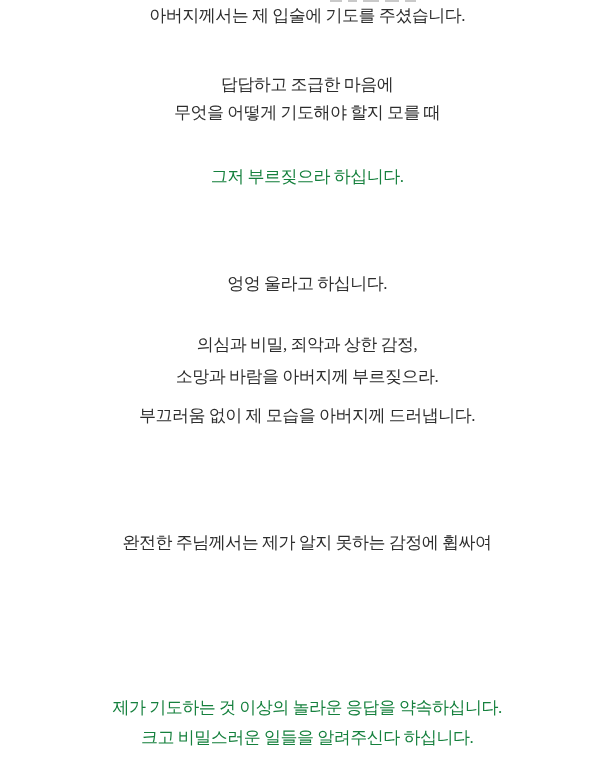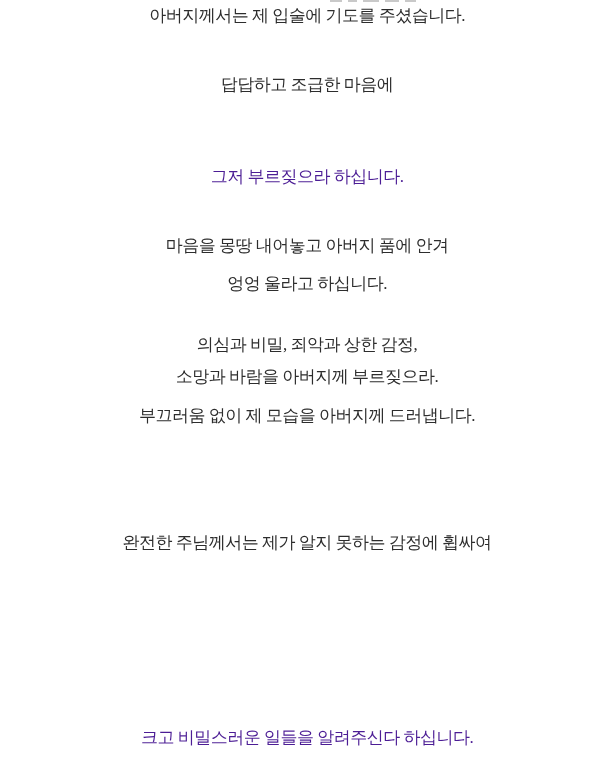--- a/index.html
+++ b/index.html
@@ -23,21 +23,21 @@
     padding-left: 9px;            
     text-align: center;
     font-size: 17px;
     line-height: 22px;
     font-weight: 500;
     letter-spacing: -0.5px;
     color: #2d2d2d;
     white-space: nowrap;
   }
   .line.accent {
-    color: #4c1d95;
+    color: #15803d;
   }
   
   .clipped-fragment {
     position: absolute;
     top: 0;
     left: 330px;
     width: 100px;
     height: 3px;
     display: flex;
     gap: 6px;
@@ -59,29 +59,30 @@
     <span style="width:12px"></span>
       <span style="width:9px"></span>
       <span style="width:16px"></span>
       <span style="width:14px"></span>
       <span style="width:11px"></span>
   </div>
 
   <div class="line" style="top:5px">아버지께서는 제 입술에 기도를 주셨습니다.</div>
 
   <div class="line" style="top:74px">답답하고 조급한 마음에</div>
+  <div class="line" style="top:102px">무엇을 어떻게 기도해야 할지 모를 때</div>
 
   <div class="line accent" style="top:166px">그저 부르짖으라 하십니다.</div>
 
-  <div class="line" style="top:235px">마음을 몽땅 내어놓고 아버지 품에 안겨</div>
   <div class="line" style="top:273px">엉엉 울라고 하십니다.</div>
 
   <div class="line" style="top:334px">의심과 비밀, 죄악과 상한 감정,</div>
   <div class="line" style="top:366px">소망과 바람을 아버지께 부르짖으라.</div>
   <div class="line" style="top:405px">부끄러움 없이 제 모습을 아버지께 드러냅니다.</div>
 
 
   <div class="line" style="top:532px">완전한 주님께서는 제가 알지 못하는 감정에 휩싸여</div>
 
 
+  <div class="line accent" style="top:697px">제가 기도하는 것 이상의 놀라운 응답을 약속하십니다.</div>
   <div class="line accent" style="top:727px">크고 비밀스러운 일들을 알려주신다 하십니다.</div>
 
 </div>
 
 </body></html>

